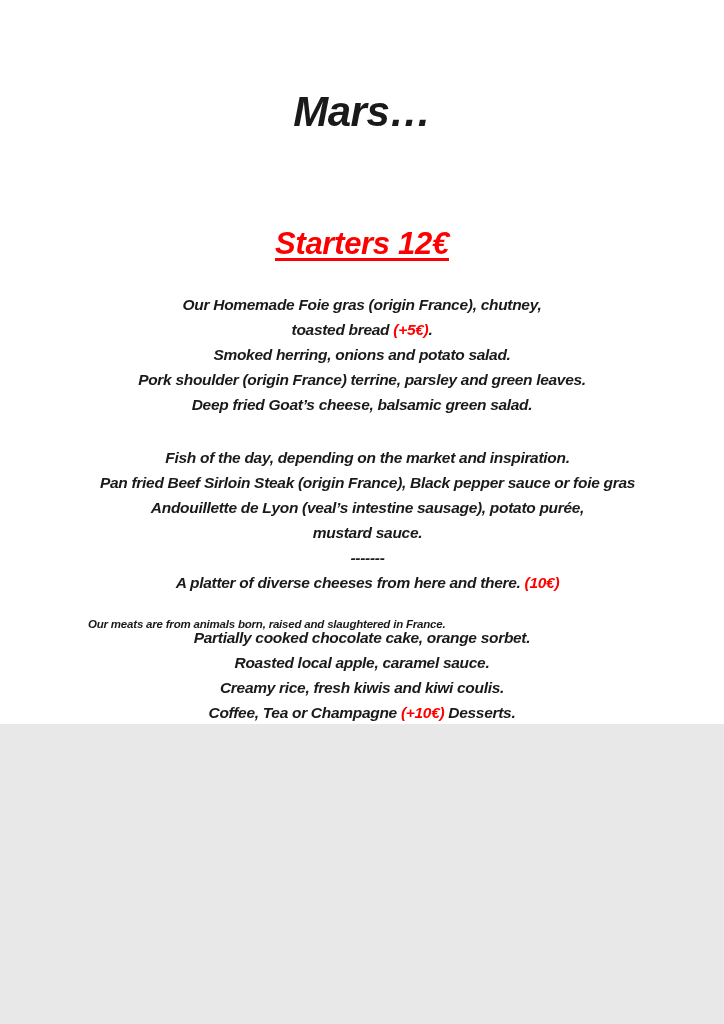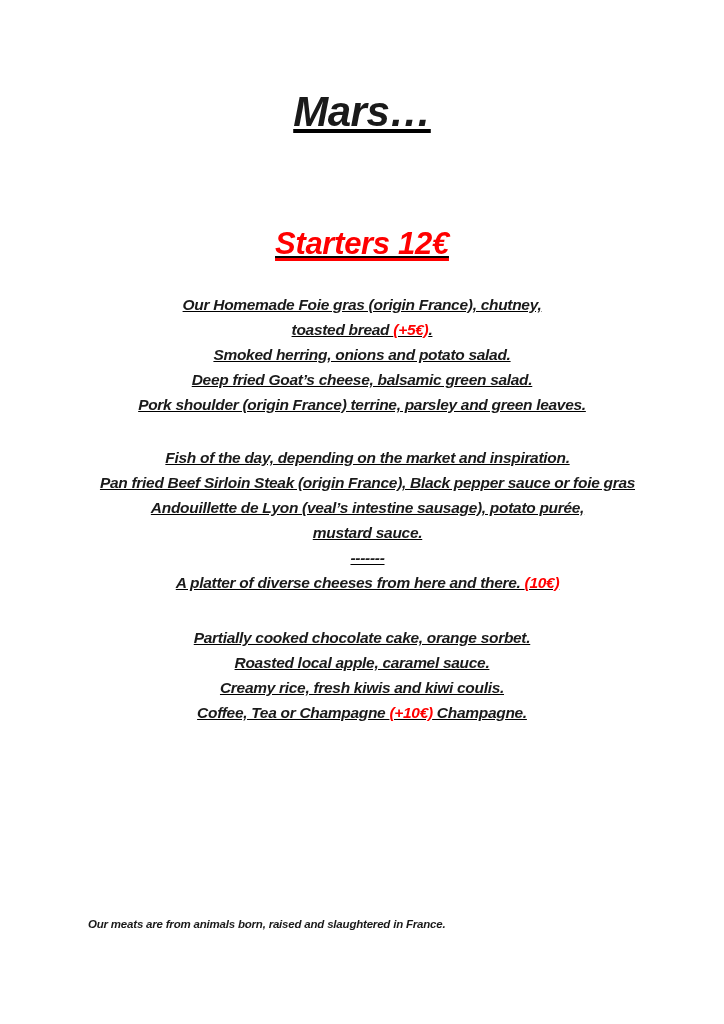--- a/index.html
+++ b/index.html
@@ -7,25 +7,24 @@
     --ink:#1a1a1a;
     --paper:#ffffff;
   }
   *{margin:0;padding:0;box-sizing:border-box;}
   html,body{background:#e8e8e8;}
   body{
     font-family:"Liberation Sans", sans-serif;
     display:flex;justify-content:center;
   }
   .page{
-    width:724px;height:1024px;
+    width:724px;height:724px;
     background:var(--paper);
     position:relative;
     overflow:hidden;
-    text-decoration:underline;
   }
   .menu-title{
     margin-top:88px;
     text-align:center;
     font-size:42px;line-height:48px;
     font-weight:bold;font-style:italic;
     color:var(--ink);
     letter-spacing:-0.5px;
   }
   .section-heading{
@@ -75,40 +74,40 @@
 <div class="page">
 
   <h1 class="menu-title">Mars…</h1>
 
   <section class="section-starters">
     <h2 class="section-heading">Starters 12€</h2>
     <div class="section-lines">
         <div class="menu-line"><span class="black">Our Homemade Foie gras (origin France), chutney,</span></div>
         <div class="menu-line"><span class="black">toasted bread </span><span class="red">(+5€)</span><span class="black">.</span></div>
         <div class="menu-line"><span class="black">Smoked herring, onions and potato salad.</span></div>
+        <div class="menu-line"><span class="black">Pork shoulder (origin France) terrine, parsley and green leaves.</span></div>
         <div class="menu-line"><span class="black">Deep fried Goat’s cheese, balsamic green salad.</span></div>
-        <div class="menu-line"><span class="black">Pork shoulder (origin France) terrine, parsley and green leaves.</span></div>
       </div>
   </section>
 
   <section class="section-main">
     <div class="section-lines">
         <div class="menu-line"><span class="black">Fish of the day, depending on the market and inspiration.</span></div>
         <div class="menu-line"><span class="black">Pan fried Beef Sirloin Steak (origin France), Black pepper sauce or foie gras</span></div>
         <div class="menu-line"><span class="black">Andouillette de Lyon (veal’s intestine sausage), potato purée,</span></div>
         <div class="menu-line"><span class="black">mustard sauce.</span></div>
         <div class="menu-line"><span class="black">-------</span></div>
         <div class="menu-line"><span class="black">A platter of diverse cheeses from here and there. </span><span class="red">(10€)</span></div>
       </div>
   </section>
 
   <section class="section-desserts">
     <div class="section-lines">
         <div class="menu-line"><span class="black">Partially cooked chocolate cake, orange sorbet.</span></div>
         <div class="menu-line"><span class="black">Roasted local apple, caramel sauce.</span></div>
         <div class="menu-line"><span class="black">Creamy rice, fresh kiwis and kiwi coulis.</span></div>
-        <div class="menu-line"><span class="black">Coffee, Tea or Champagne </span><span class="red">(+10€)</span><span class="black"> Champagne.</span></div>
+        <div class="menu-line"><span class="black">Coffee, Tea or Champagne </span><span class="red">(+10€)</span><span class="black"> Desserts.</span></div>
       </div>
   </section>
 
   <div class="footer-note">Our meats are from animals born, raised and slaughtered in France.</div>
 
 </div>
 
 </body></html>

